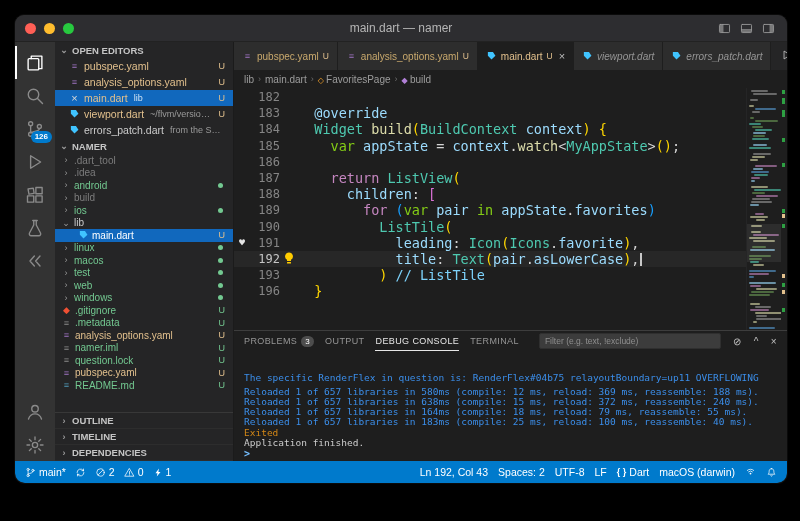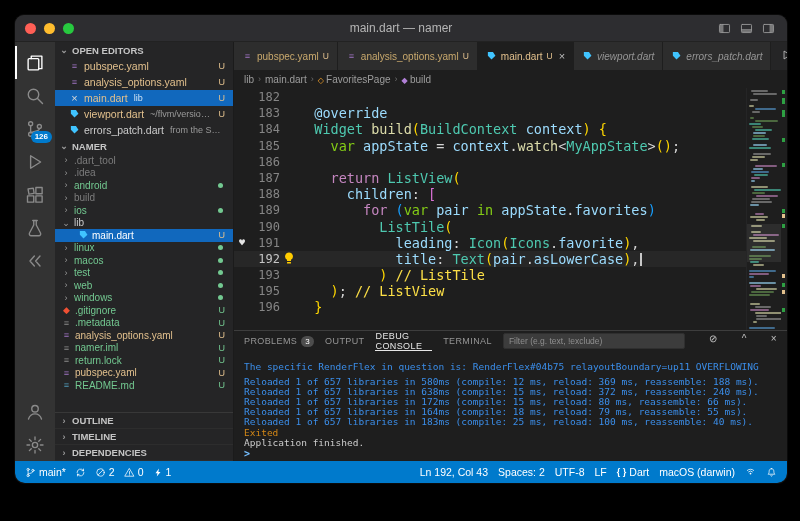--- a/index.html
+++ b/index.html
@@ -65,34 +65,34 @@
   .codelines{flex:1;min-width:0;overflow:hidden;padding-top:1px}
   .crow{display:flex;height:16.2px;align-items:center}
   .crow.cur{background:rgba(255,255,255,.045)}
   .gl{width:16px;flex:0 0 auto;text-align:center;font-size:10px;color:#e4e4e4}
   .ln{width:30px;flex:0 0 auto;text-align:right;color:#858585;font-size:12px}
   .crow.cur .ln{color:#c6c6c6}
   .deco{width:18px;flex:0 0 auto;text-align:center}
   .ctext{white-space:pre;flex:1;min-width:0}
   .cursor{display:inline-block;width:1.5px;height:13px;background:#c8c8c8;vertical-align:middle;margin-left:1px}
   .tk-w{color:#d4d4d4}.tk-t{color:#4ec9b0}.tk-f{color:#dcdcaa}.tk-v{color:#9cdcfe}.tk-k{color:#c586c0}
-  .tk-kb{color:#84cc16}.tk-an{color:#9cdcfe}.tk-cl{color:#fde047}
+  .tk-kb{color:#84cc16}.tk-an{color:#9cdcfe}.tk-cl{color:#7dd3fc}
   .tk-b1{color:#ffd700}.tk-b2{color:#da70d6}.tk-b3{color:#179fff}
   .minimap{width:34px;flex:0 0 auto;position:relative;background:#1e1e1e;border-left:1px solid #252526;overflow:hidden}
   .mm-bar{position:absolute;height:2px;border-radius:1px;opacity:.6}
   .mm-slider{position:absolute;left:0;right:0;background:rgba(255,255,255,.07)}
   .ruler{width:6px;flex:0 0 auto;position:relative;background:#1e1e1e}
   .ruler .mark{position:absolute;left:1px;width:3px;height:4px}
   
   .panel{height:130px;flex:0 0 auto;border-top:1px solid #3d3d3d;display:flex;flex-direction:column;background:#1e1e1e}
   .panel-tabs{height:20px;display:flex;align-items:center;gap:11px;padding:0 10px;font-size:9px;letter-spacing:.4px;color:#969696;flex:0 0 auto}
   .ptab{display:flex;align-items:center;gap:4px;height:100%;cursor:pointer}
   .ptab.active{color:#e7e7e7;box-shadow:inset 0 -1px 0 #e7e7e7}
   .pbadge{background:#4d4d4d;color:#fff;border-radius:7px;font-size:8px;line-height:11px;padding:0 4px}
-  .panel-right{margin-left:auto;display:flex;gap:24px}
+  .panel-right{margin-left:auto;display:flex;align-items:center;gap:12px}
   .filter{width:170px;height:14px;background:#3c3c3c;border:1px solid #2f2f2f;border-radius:2px;color:#ccc;
     font-size:8.5px;padding:0 5px;outline:none;font-family:"Liberation Sans",sans-serif}
   .filter::placeholder{color:#8f8f8f}
   .picon{color:#c0c0c0;font-size:10px;cursor:pointer}
   .console{flex:1;min-height:0;overflow:hidden;display:flex;flex-direction:column;justify-content:flex-end;
     padding:0 0 0 10px;font-family:"DejaVu Sans Mono","Liberation Mono",monospace;font-size:9.5px;line-height:10.2px}
   .con-line{white-space:pre;flex:0 0 auto}
   .con-line.blank{height:4px}
   .con-info{color:#3b8eea}.con-plain{color:#cccccc}.con-exit{color:#d18616}
   .con-input{height:13px;display:flex;align-items:center;color:#75beff;font-size:10px;font-weight:bold;flex:0 0 auto}
@@ -323,21 +323,21 @@
             <span class="name fc-modified">analysis_options.yaml</span>
             <span class="badge-u fc-modified">U</span>
           </div>
           <div class="tree-row">
             <span class="ficon" style="color:#8b8b8b">≡</span>
             <span class="name fc-untracked">namer.iml</span>
             <span class="badge-u fc-untracked">U</span>
           </div>
           <div class="tree-row">
             <span class="ficon" style="color:#8b8b8b">≡</span>
-            <span class="name fc-untracked">return.lock</span>
+            <span class="name fc-untracked">question.lock</span>
             <span class="badge-u fc-untracked">U</span>
           </div>
           <div class="tree-row">
             <span class="ficon" style="color:#a074c4">≡</span>
             <span class="name fc-modified">pubspec.yaml</span>
             <span class="badge-u fc-modified">U</span>
           </div>
           <div class="tree-row">
             <span class="ficon" style="color:#519aba">≡</span>
             <span class="name fc-untracked">README.md</span>
@@ -476,26 +476,20 @@
                   <path d="M5 .4a4 4 0 0 0-2 7.4V9h4V7.8A4 4 0 0 0 5 .4z" fill="#ffcc00"></path>
                   <rect x="3" y="9.9" width="4" height="1.5" rx=".5" fill="#ffcc00"></rect>
                 </svg></span>
               <span class="ctext"><span class="tk-w">            </span><span class="tk-v">title</span><span class="tk-w">: </span><span class="tk-t">Text</span><span class="tk-b1">(</span><span class="tk-v">pair</span><span class="tk-w">.</span><span class="tk-v">asLowerCase</span><span class="tk-b1">)</span><span class="tk-w">,</span><span class="cursor"></span></span>
             </div>
             <div class="crow">
               <span class="gl"></span>
               <span class="ln">193</span>
               <span class="deco"></span>
               <span class="ctext"><span class="tk-w">          </span><span class="tk-b1">)</span><span class="tk-w"> </span><span class="tk-cl">// ListTile</span></span>
-            </div>
-            <div class="crow">
-              <span class="gl"></span>
-              <span class="ln">195</span>
-              <span class="deco"></span>
-              <span class="ctext"><span class="tk-w">    </span><span class="tk-b1">)</span><span class="tk-w">;</span><span class="tk-w"> </span><span class="tk-cl">// ListView</span></span>
             </div>
             <div class="crow">
               <span class="gl"></span>
               <span class="ln">196</span>
               <span class="deco"></span>
               <span class="ctext"><span class="tk-w">  </span><span class="tk-b1">}</span></span>
             </div>
           </div>
         <div class="minimap" id="minimap">
             <div class="mm-bar" style="top: 2px; left: 4px; width: 17px; background: rgb(154, 154, 154);"></div>
@@ -600,21 +594,20 @@
               <span class="picon">^</span>
               <span class="picon">×</span>
             </div>
           </div>
         <div class="console" id="console">
             <div class="con-line blank"></div>
             <div class="con-line con-info">The specific RenderFlex in question is: RenderFlex#04b75 relayoutBoundary=up11 OVERFLOWING</div>
             <div class="con-line blank"></div>
             <div class="con-line con-info">Reloaded 1 of 657 libraries in 580ms (compile: 12 ms, reload: 369 ms, reassemble: 188 ms).</div>
             <div class="con-line con-info">Reloaded 1 of 657 libraries in 638ms (compile: 15 ms, reload: 372 ms, reassemble: 240 ms).</div>
-            <div class="con-line con-info">Reloaded 1 of 657 libraries in 172ms (compile: 15 ms, reload: 80 ms, reassemble: 66 ms).</div>
             <div class="con-line con-info">Reloaded 1 of 657 libraries in 164ms (compile: 18 ms, reload: 79 ms, reassemble: 55 ms).</div>
             <div class="con-line con-info">Reloaded 1 of 657 libraries in 183ms (compile: 25 ms, reload: 100 ms, reassemble: 40 ms).</div>
             <div class="con-line con-exit">Exited</div>
             <div class="con-line con-plain">Application finished.</div>
             <div class="con-input">&gt;</div>
           </div>
       </div>
     </div>
   </div>
 

